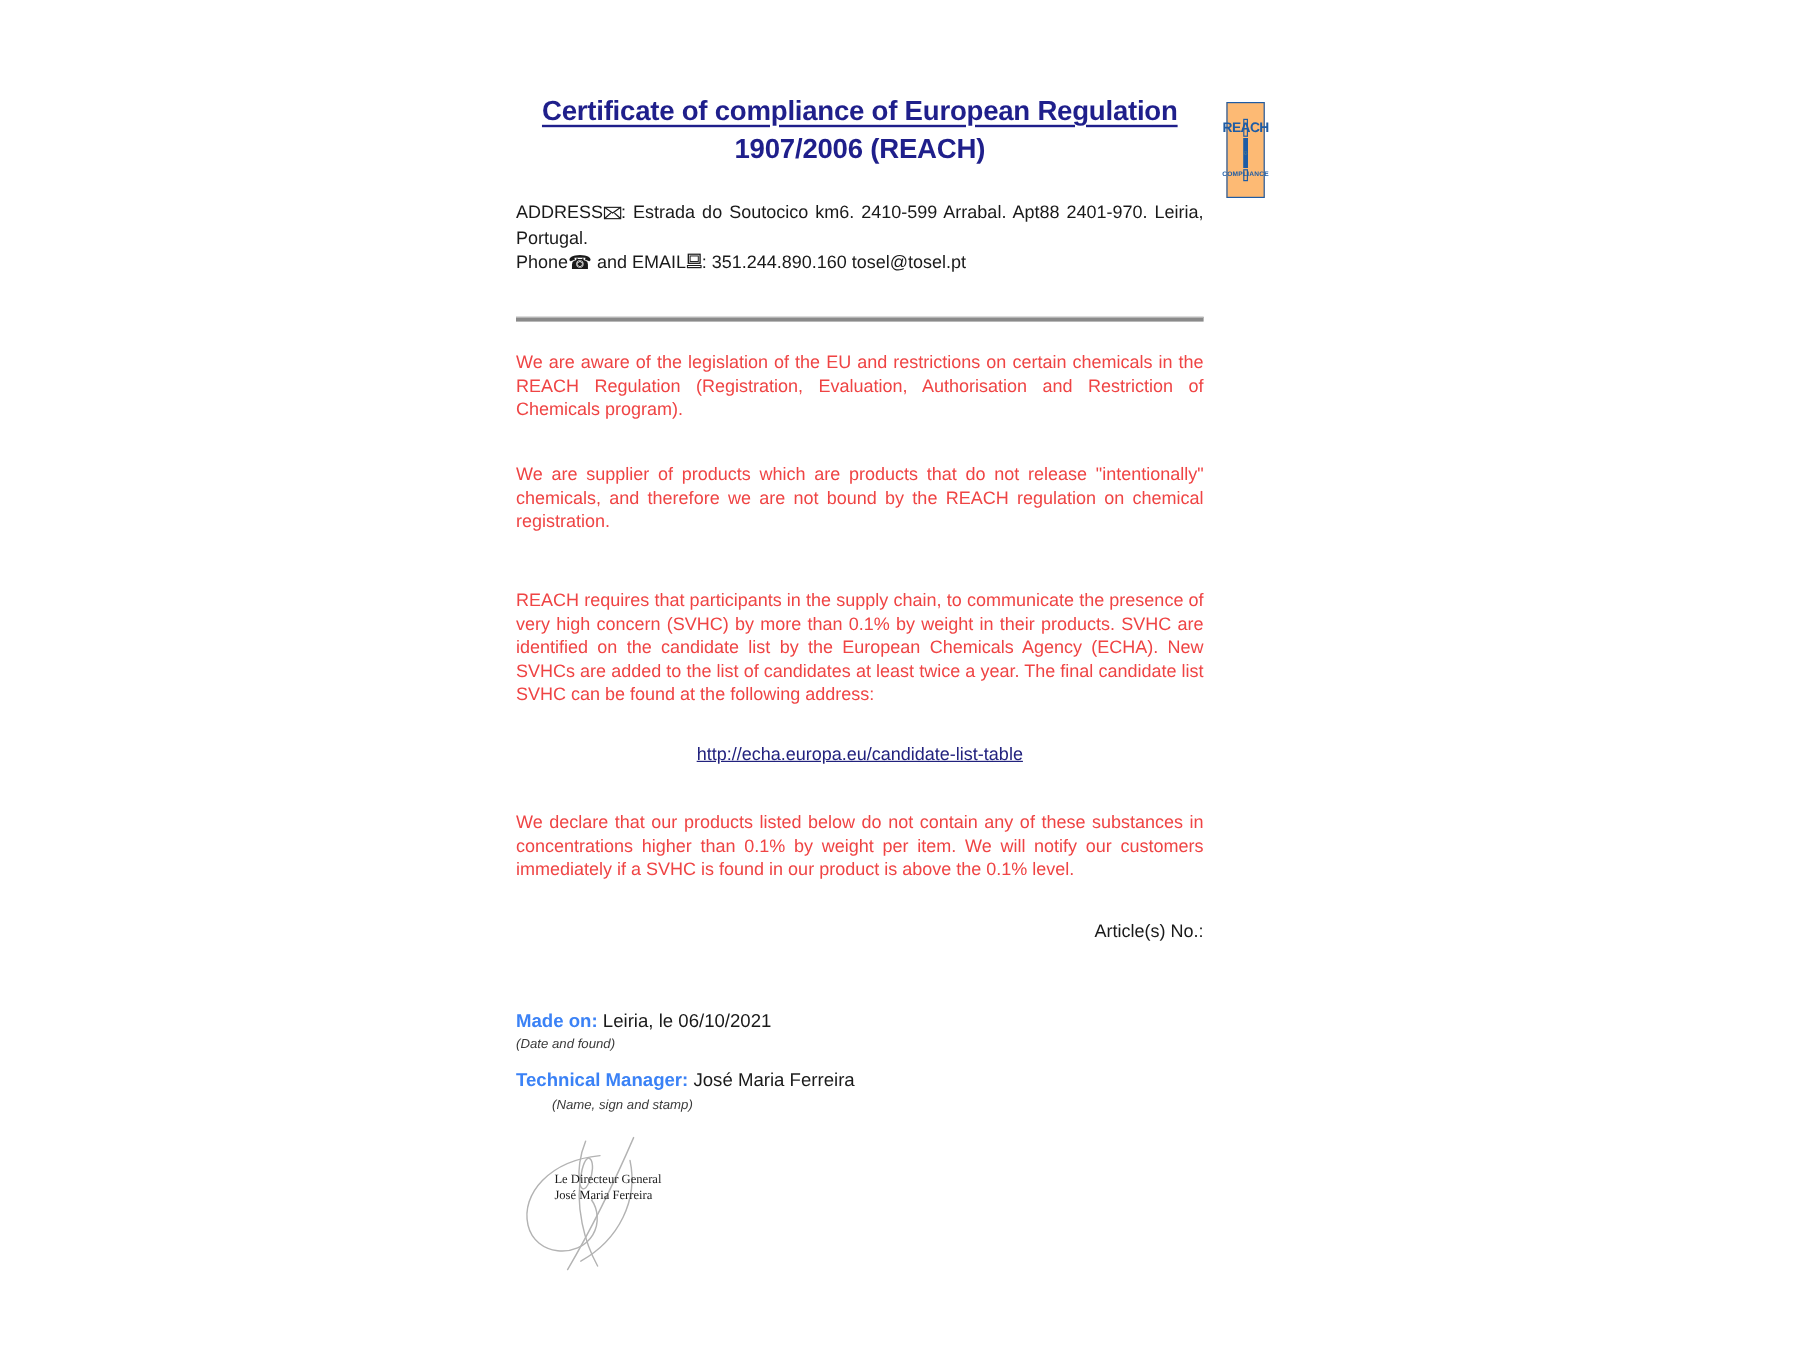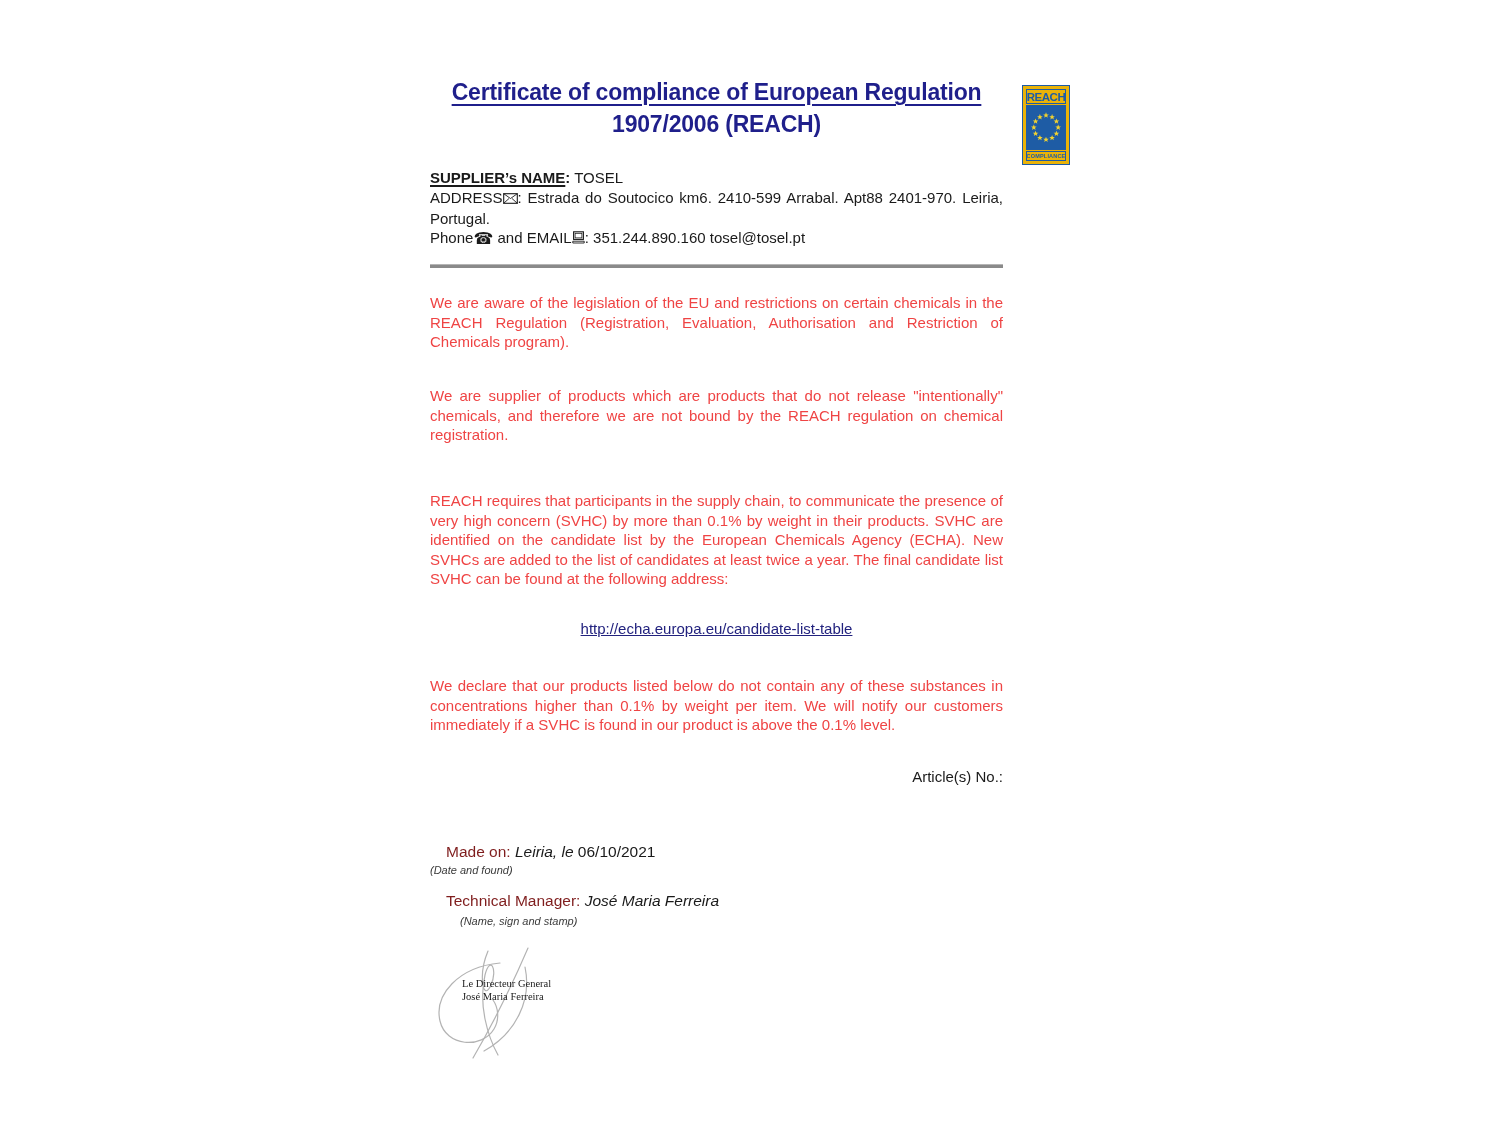--- a/index.html
+++ b/index.html
@@ -11,22 +11,22 @@
   .abs{position:absolute;}
   .col{left:430px;width:573px;}
 
   
   .title-block{top:76px;text-align:center;color:#1F1F8B;font-weight:bold;
     font-size:23px;line-height:32px;letter-spacing:-0.2px;}
   .title-line1{white-space:nowrap;text-decoration:underline;
     text-decoration-thickness:2px;text-underline-offset:4px;}
 
   
-  .logo{left:1022px;top:85px;width:48px;height:80px;border:1px solid #1E5CA5;
-    background:#eab308;box-sizing:border-box;padding:3px;display:flex;
+  .logo{left:1022px;top:85px;width:32px;height:80px;border:1px solid #1E5CA5;
+    background:#fdba74;box-sizing:border-box;padding:13px;display:flex;
     flex-direction:column;}
   .logo-top{border:1.5px solid #1E5CA5;height:15px;display:flex;align-items:center;
     justify-content:center;color:#1E5CA5;font-weight:bold;font-size:11.5px;
     letter-spacing:-0.5px;box-sizing:border-box;margin-bottom:1px;}
   .logo-mid{background:#1E5CA5;flex:1;position:relative;margin-bottom:1px;}
   .logo-bottom{border:1px solid #1E5CA5;height:10px;display:flex;align-items:center;
     justify-content:center;color:#1E5CA5;font-weight:bold;font-size:5.5px;
     letter-spacing:0.2px;box-sizing:border-box;}
 
   
@@ -43,22 +43,22 @@
   
   .para{margin:0;font-size:15px;line-height:19.5px;color:#ef4444;text-align:justify;}
   .p1{top:293px;} .p2{top:386px;} .p3{top:491px;} .p4{top:676px;}
 
   .link-line{top:620px;text-align:center;font-size:15px;}
   .doc-link{color:#22227E;text-decoration:underline;cursor:pointer;}
 
   .article-line{top:768px;font-size:15px;color:#1A1A1A;text-align:right;}
 
   .made-on-line{top:843px;font-size:15.5px;color:#1A1A1A;}
-  .navy-label{color:#7f1d1d;font-weight:normal;margin-left:16px;}
-  .ital{font-style:italic;}
+  .navy-label{color:#3b82f6;font-weight:bold;}
+  .ital{}
   .hint{font-size:11px;font-style:italic;color:#3A3A3A;}
   .hint1{top:864px;} 
   .tech-line{top:892px;font-size:15.5px;color:#1A1A1A;}
   .hint2{top:915px;left:423px;margin-left:37px;}
 
   
   .sig-wrap{left:428px;top:945px;width:150px;height:120px;}
   .stamp{position:absolute;left:34px;top:32px;font-family:"Liberation Serif","DejaVu Serif",serif;
     font-size:10.5px;line-height:13px;color:#1B1B1B;white-space:nowrap;}
 </style>
@@ -92,21 +92,20 @@
           <use href="#st" x="9" y="22"></use>
           <use href="#st" x="11" y="15"></use>
           <use href="#st" x="16" y="10"></use>
         </g>
       </svg>
     </div>
     <div class="logo-bottom">COMPLIANCE</div>
   </div>
 
   <div class="abs col supplier">
-    <div><span class="b u">SUPPLIER’s NAME</span><span class="b">:</span><span> TOSEL</span></div>
     <div><span>ADDRESS</span><span class="inline-icon"><svg width="15" height="11" viewBox="0 0 15 11">
             <rect x="0.7" y="0.7" width="13.6" height="9.6" fill="none" stroke="#1A1A1A" stroke-width="1.1"></rect>
             <path d="M0.7,0.7 L7.5,5.5 L14.3,0.7 M0.7,10.3 L6,5.5 M14.3,10.3 L9,5.5" fill="none" stroke="#1A1A1A" stroke-width="0.9"></path>
           </svg></span><span>: Estrada do Soutocico km6. 2410-599 Arrabal. Apt88 2401-970. Leiria, Portugal.</span></div>
     <div><span>Phone</span><span class="phone-glyph">☎</span><span> and EMAIL</span><span class="inline-icon"><svg width="13" height="13" viewBox="0 0 13 13">
             <rect x="1.6" y="0.8" width="9.8" height="7.6" fill="none" stroke="#1A1A1A" stroke-width="1.1"></rect>
             <rect x="3.1" y="2.3" width="6.8" height="4.6" fill="none" stroke="#1A1A1A" stroke-width="0.8"></rect>
             <path d="M0.8,10.2 L12.2,10.2 L12.2,12 L0.8,12 Z" fill="none" stroke="#1A1A1A" stroke-width="0.9"></path>
           </svg></span><span>: 351.244.890.160 tosel@tosel.pt</span></div>
   </div>

